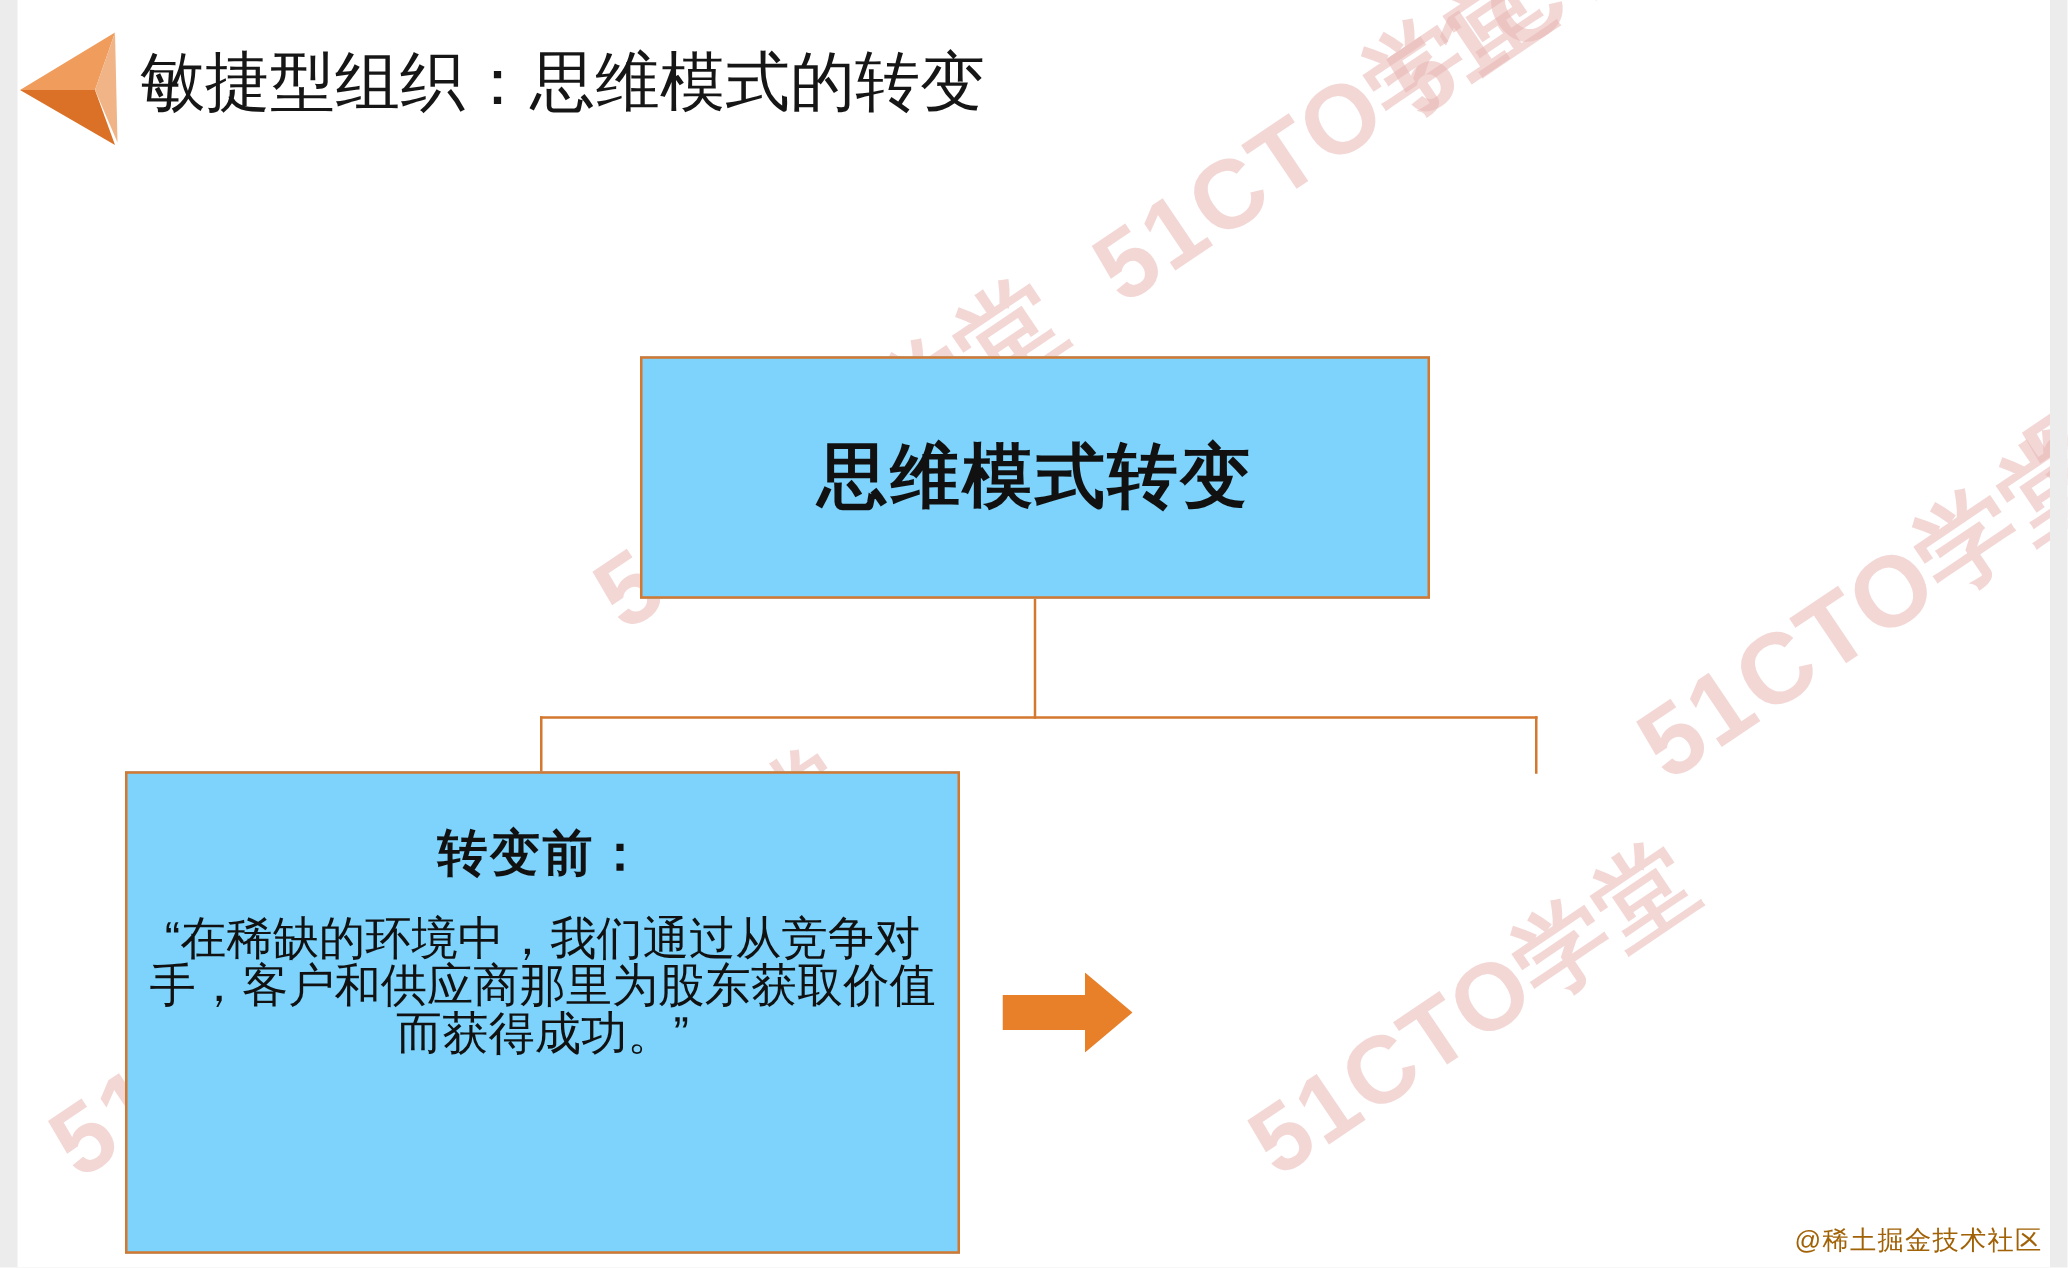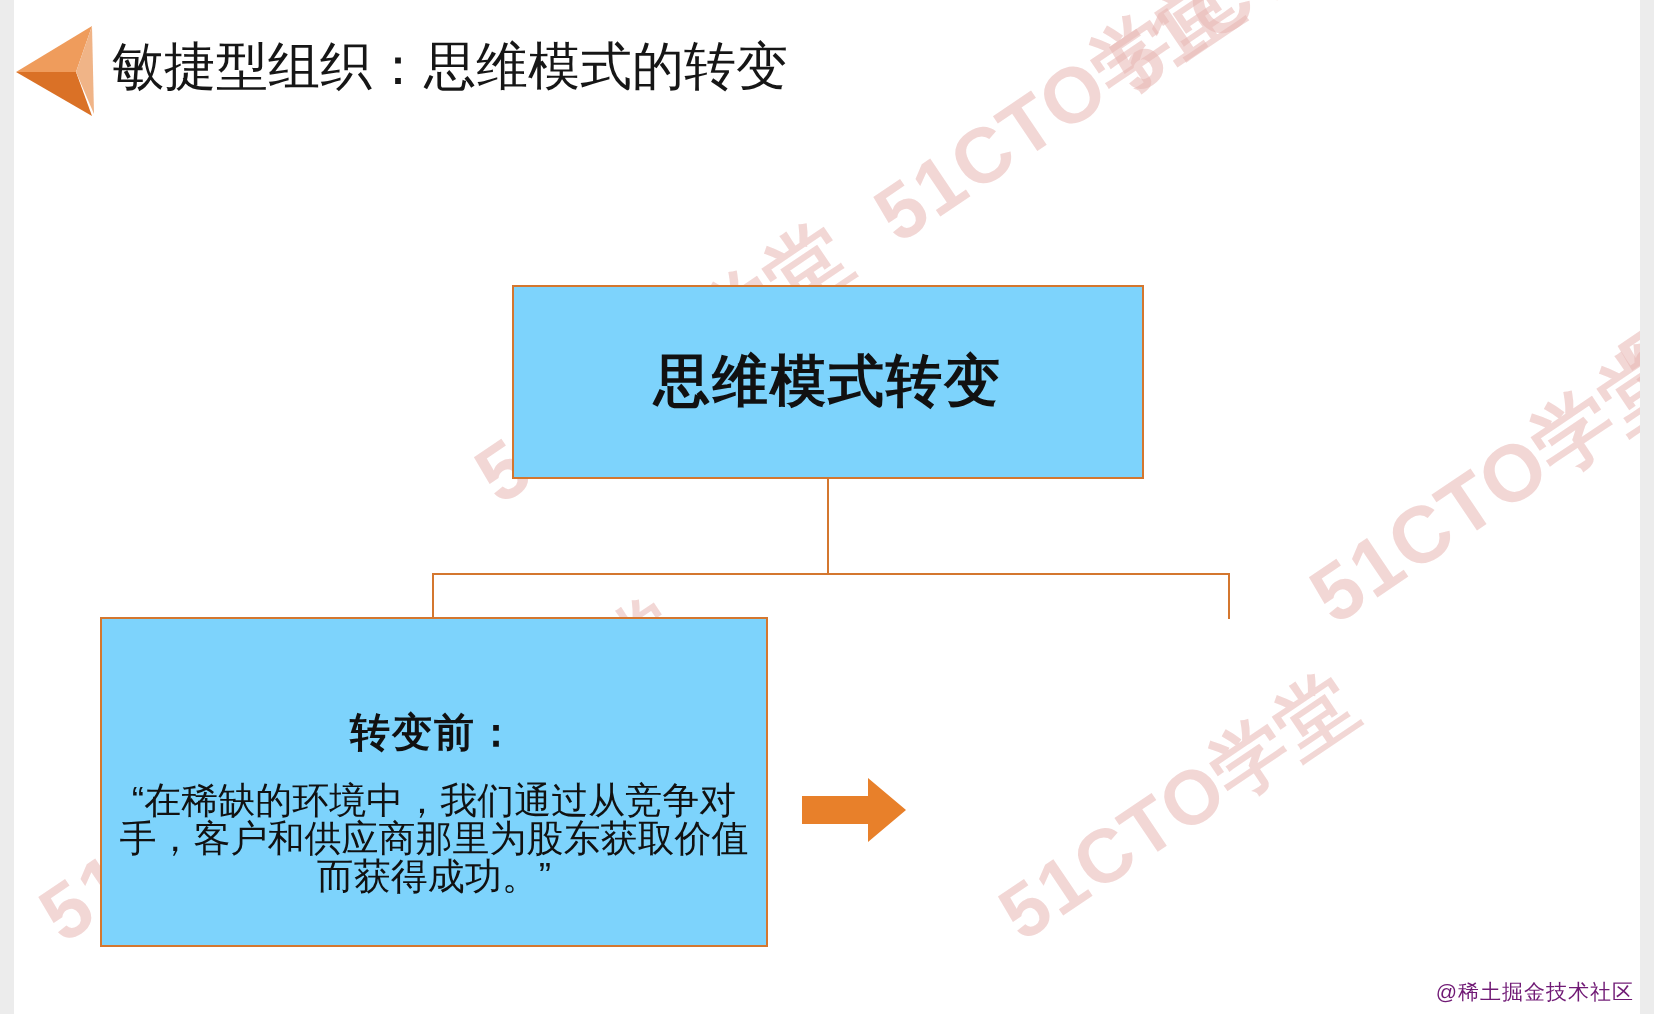--- a/index.html
+++ b/index.html
@@ -105,22 +105,22 @@
     width: 632px; height: 194px;
   }
   .root-label {
     font-size: 56px;
     font-weight: 700;
     color: #111111;
     letter-spacing: 2px;
   }
   .node-leaf {
     left: 100px; top: 617px;
-    width: 668px; height: 330px;
-    justify-content: center;
+    width: 668px; height: 386px;
+    justify-content: flex-start;
     padding-top: 36px;
   }
   .node-leaf.right {
     left: 896px;
     width: 668px;
   }
   .leaf-heading {
     font-size: 40px;
     font-weight: 700;
     color: #111111;
@@ -152,21 +152,21 @@
     left: 802px; top: 778px;
     width: 104px; height: 64px;
   }
 
   
   .attribution {
     position: absolute;
     right: 20px;
     bottom: 8px;
     font-size: 21px;
-    color: #701a75;
+    color: #a16207;
     letter-spacing: 1px;
     z-index: 7;
     white-space: nowrap;
   }
 </style>
 </head>
 <body>
 
 <div class="slide">
 

